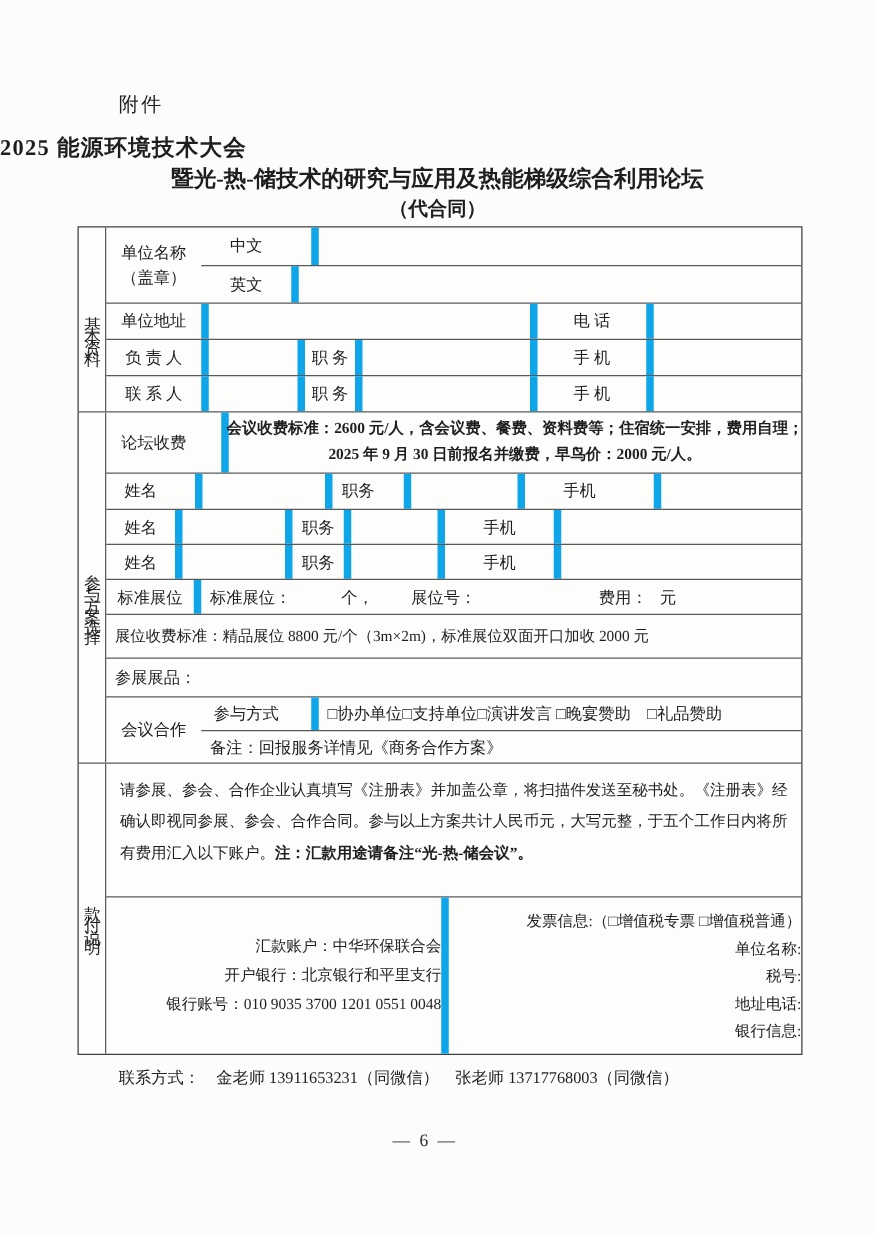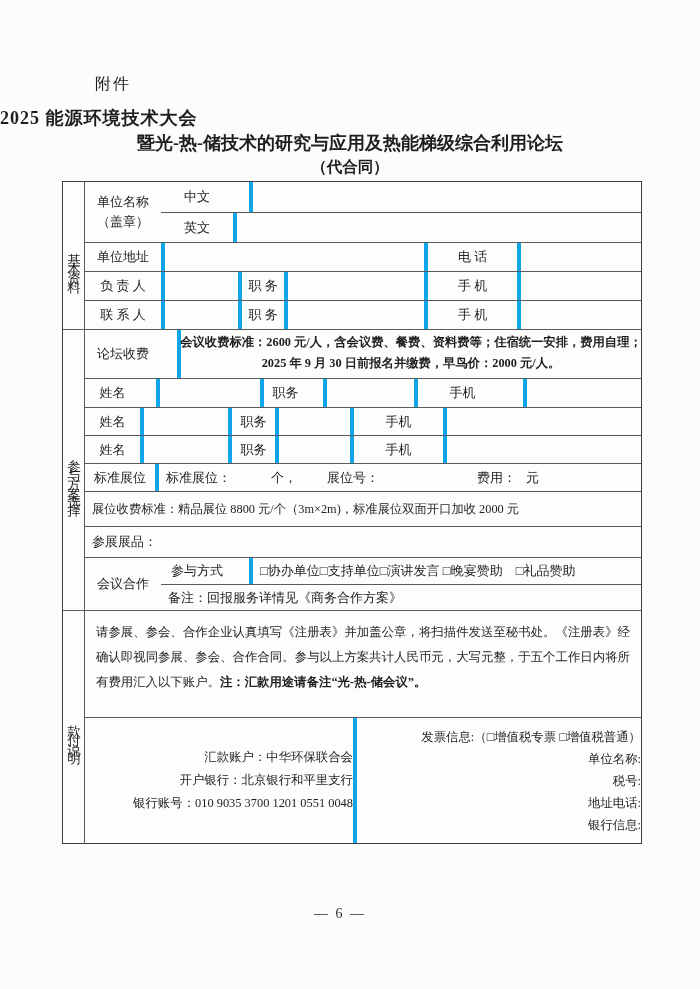--- a/index.html
+++ b/index.html
@@ -20,21 +20,21 @@
   .section:first-child { border-top:none; }
   .vcell { width:22px; display:flex; align-items:center; justify-content:center; border-right:1px solid #5a5a5a; }
   .vtext { writing-mode:vertical-lr; text-orientation:upright; letter-spacing:9px; font-size:13.5px; padding-top:9px; }
   .sbody { flex:1; display:flex; flex-direction:column; min-width:0; }
   .row { display:flex; border-top:1px solid #5a5a5a; }
   .row:first-child, .grp:first-child .row:first-child { border-top:none;gap:16px; }
   .grp { display:flex; border-top:1px solid #5a5a5a; }
   .grp:first-child { border-top:none; }
   .grp .col { flex:1; display:flex; flex-direction:column; min-width:0; }
   .grp .col .row:first-child { border-top:none; }
-  .cell { border-left:4px solid #0ea5e9; display:flex; align-items:center; font-size:13px; min-width:0; }
+  .cell { border-left:6px solid #0ea5e9; display:flex; align-items:center; font-size:13px; min-width:0; }
   .cell:first-child { border-left:none; }
   .grp > .cell:first-child { border-left:none; }
   .lbl { justify-content:center; text-align:center; }
   .txt { padding-left:7px; }
   .flex1 { flex:1; }
   .w76{width:76px} .w72{width:72px} .w70{width:70px} .w55{width:55px} .w88{width:88px}
   .w47{width:47px} .w46{width:46px} .w75{width:75px} .w77{width:77px} .w93{width:93px}
   .w124{width:124px} .w268{width:268px}
   .h30{height:30px} .h29{height:29px} .h28{height:28px} .h48{height:48px}
   .h35{height:35px} .h31{height:31px} .h26{height:26px} .h106{height:106px} .h126{height:126px}
@@ -201,15 +201,16 @@
             <div>税号:</div>
             <div>地址电话:</div>
             <div>银行信息:</div>
           </div>
         </div>
       </div>
     </div>
 
   </div>
 
+  <div class="contact">联系方式：　金老师 13911653231（同微信）　张老师 13717768003（同微信）</div>
   <div class="pagenum">— 6 —</div>
 
 </div>
 
 </body></html>

